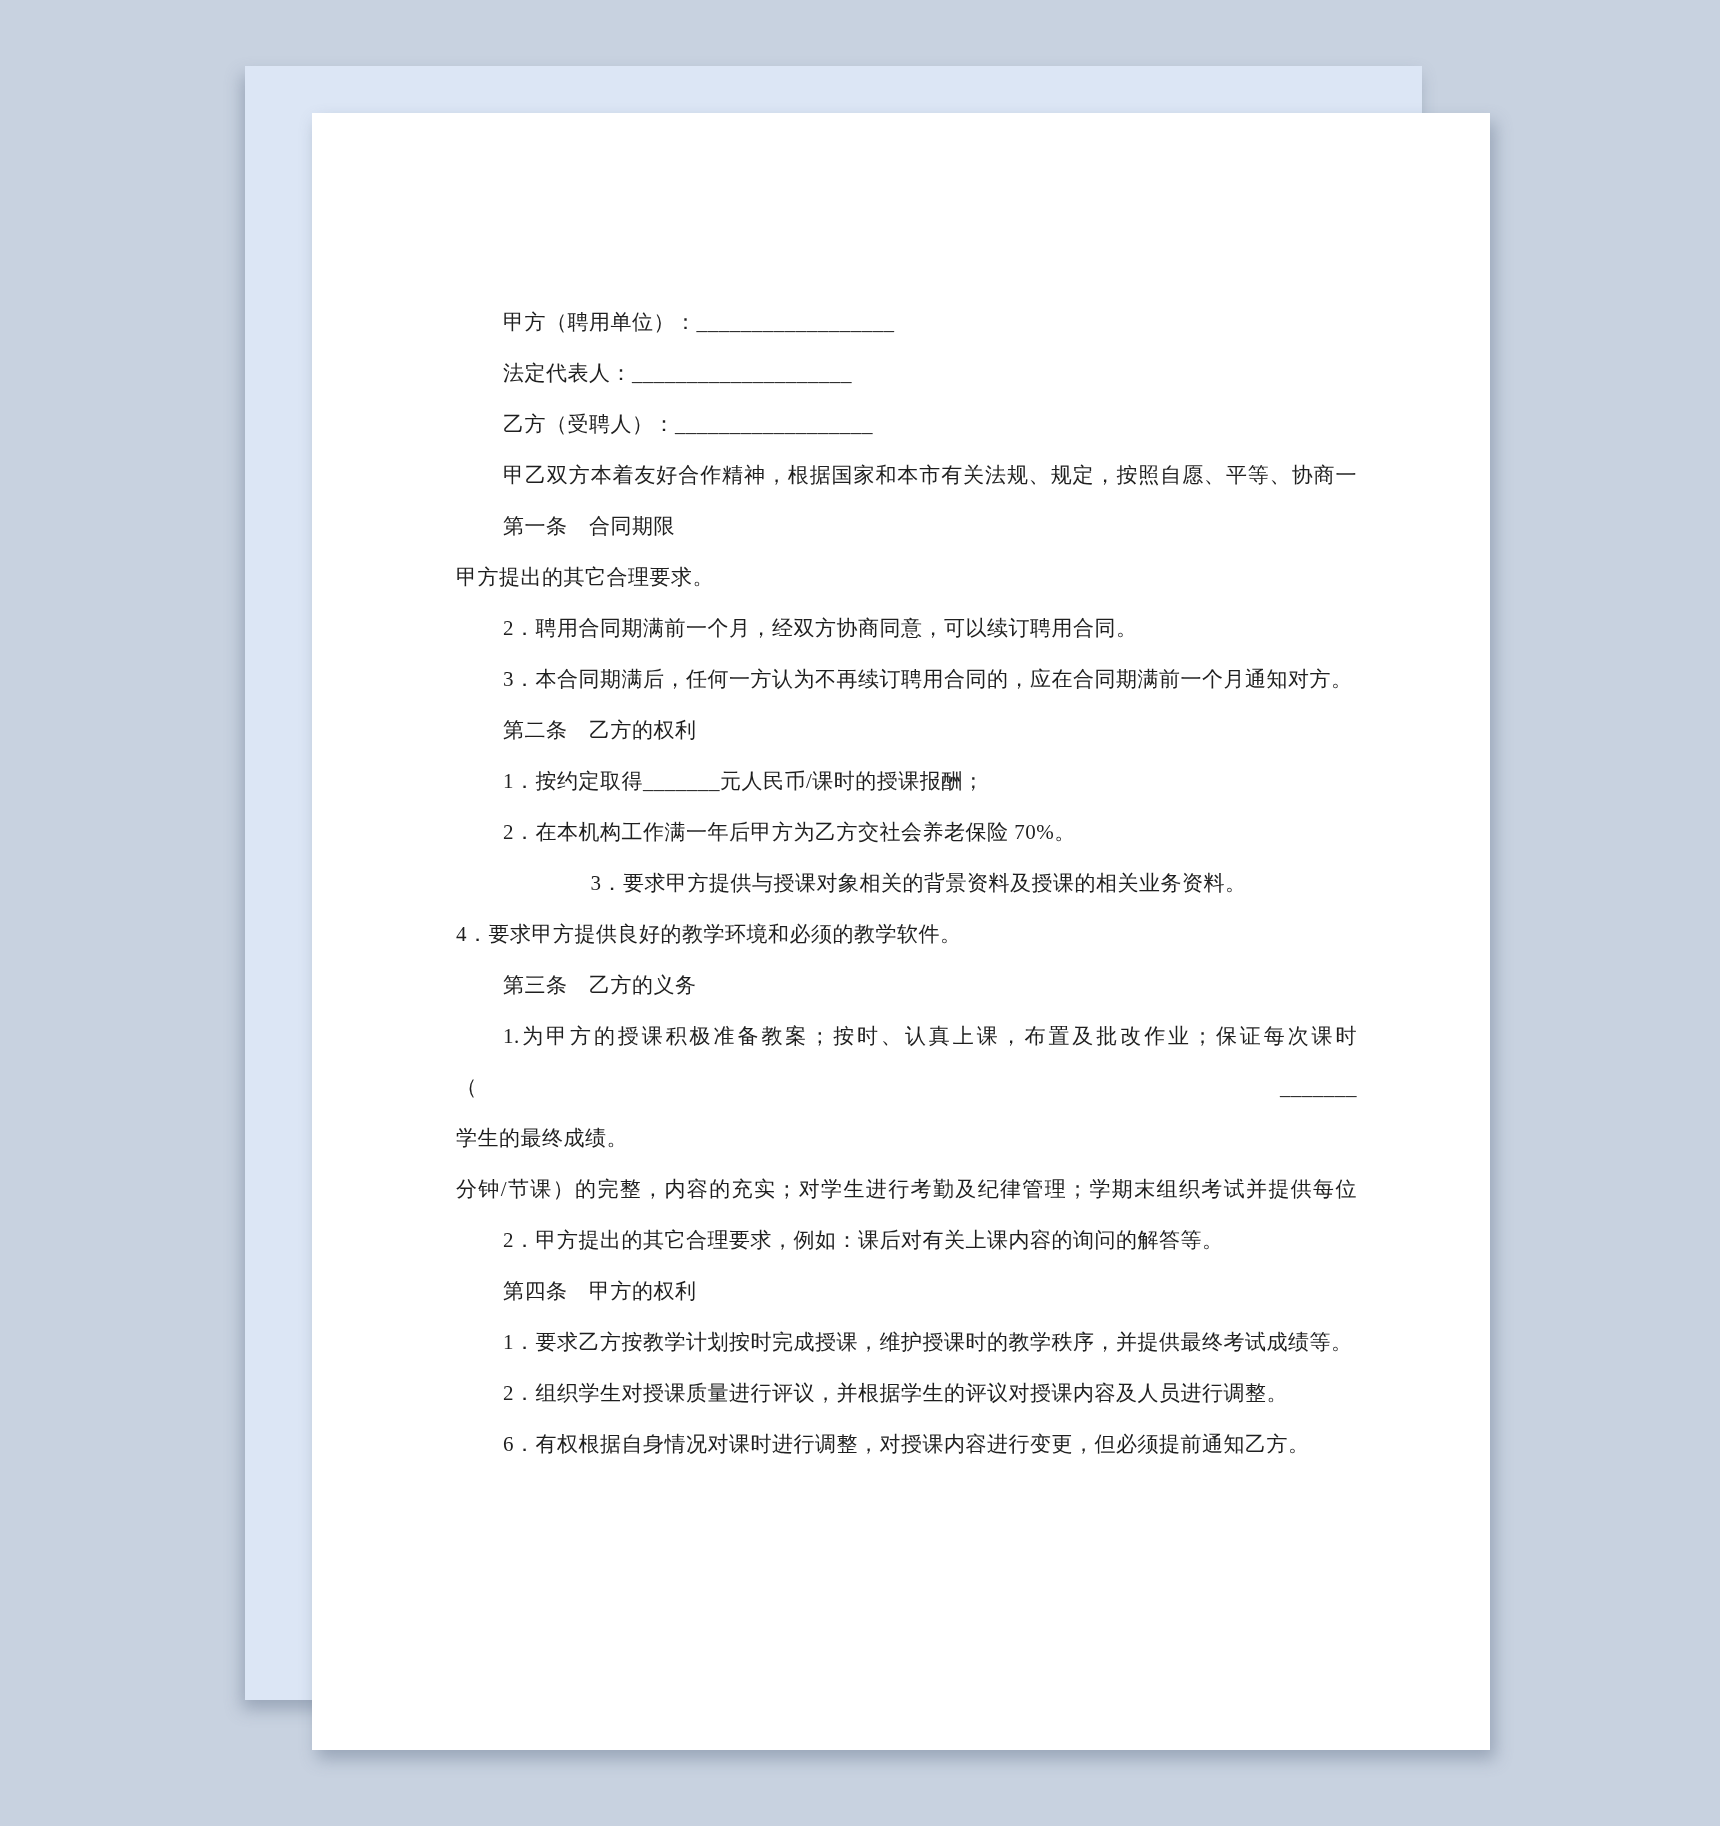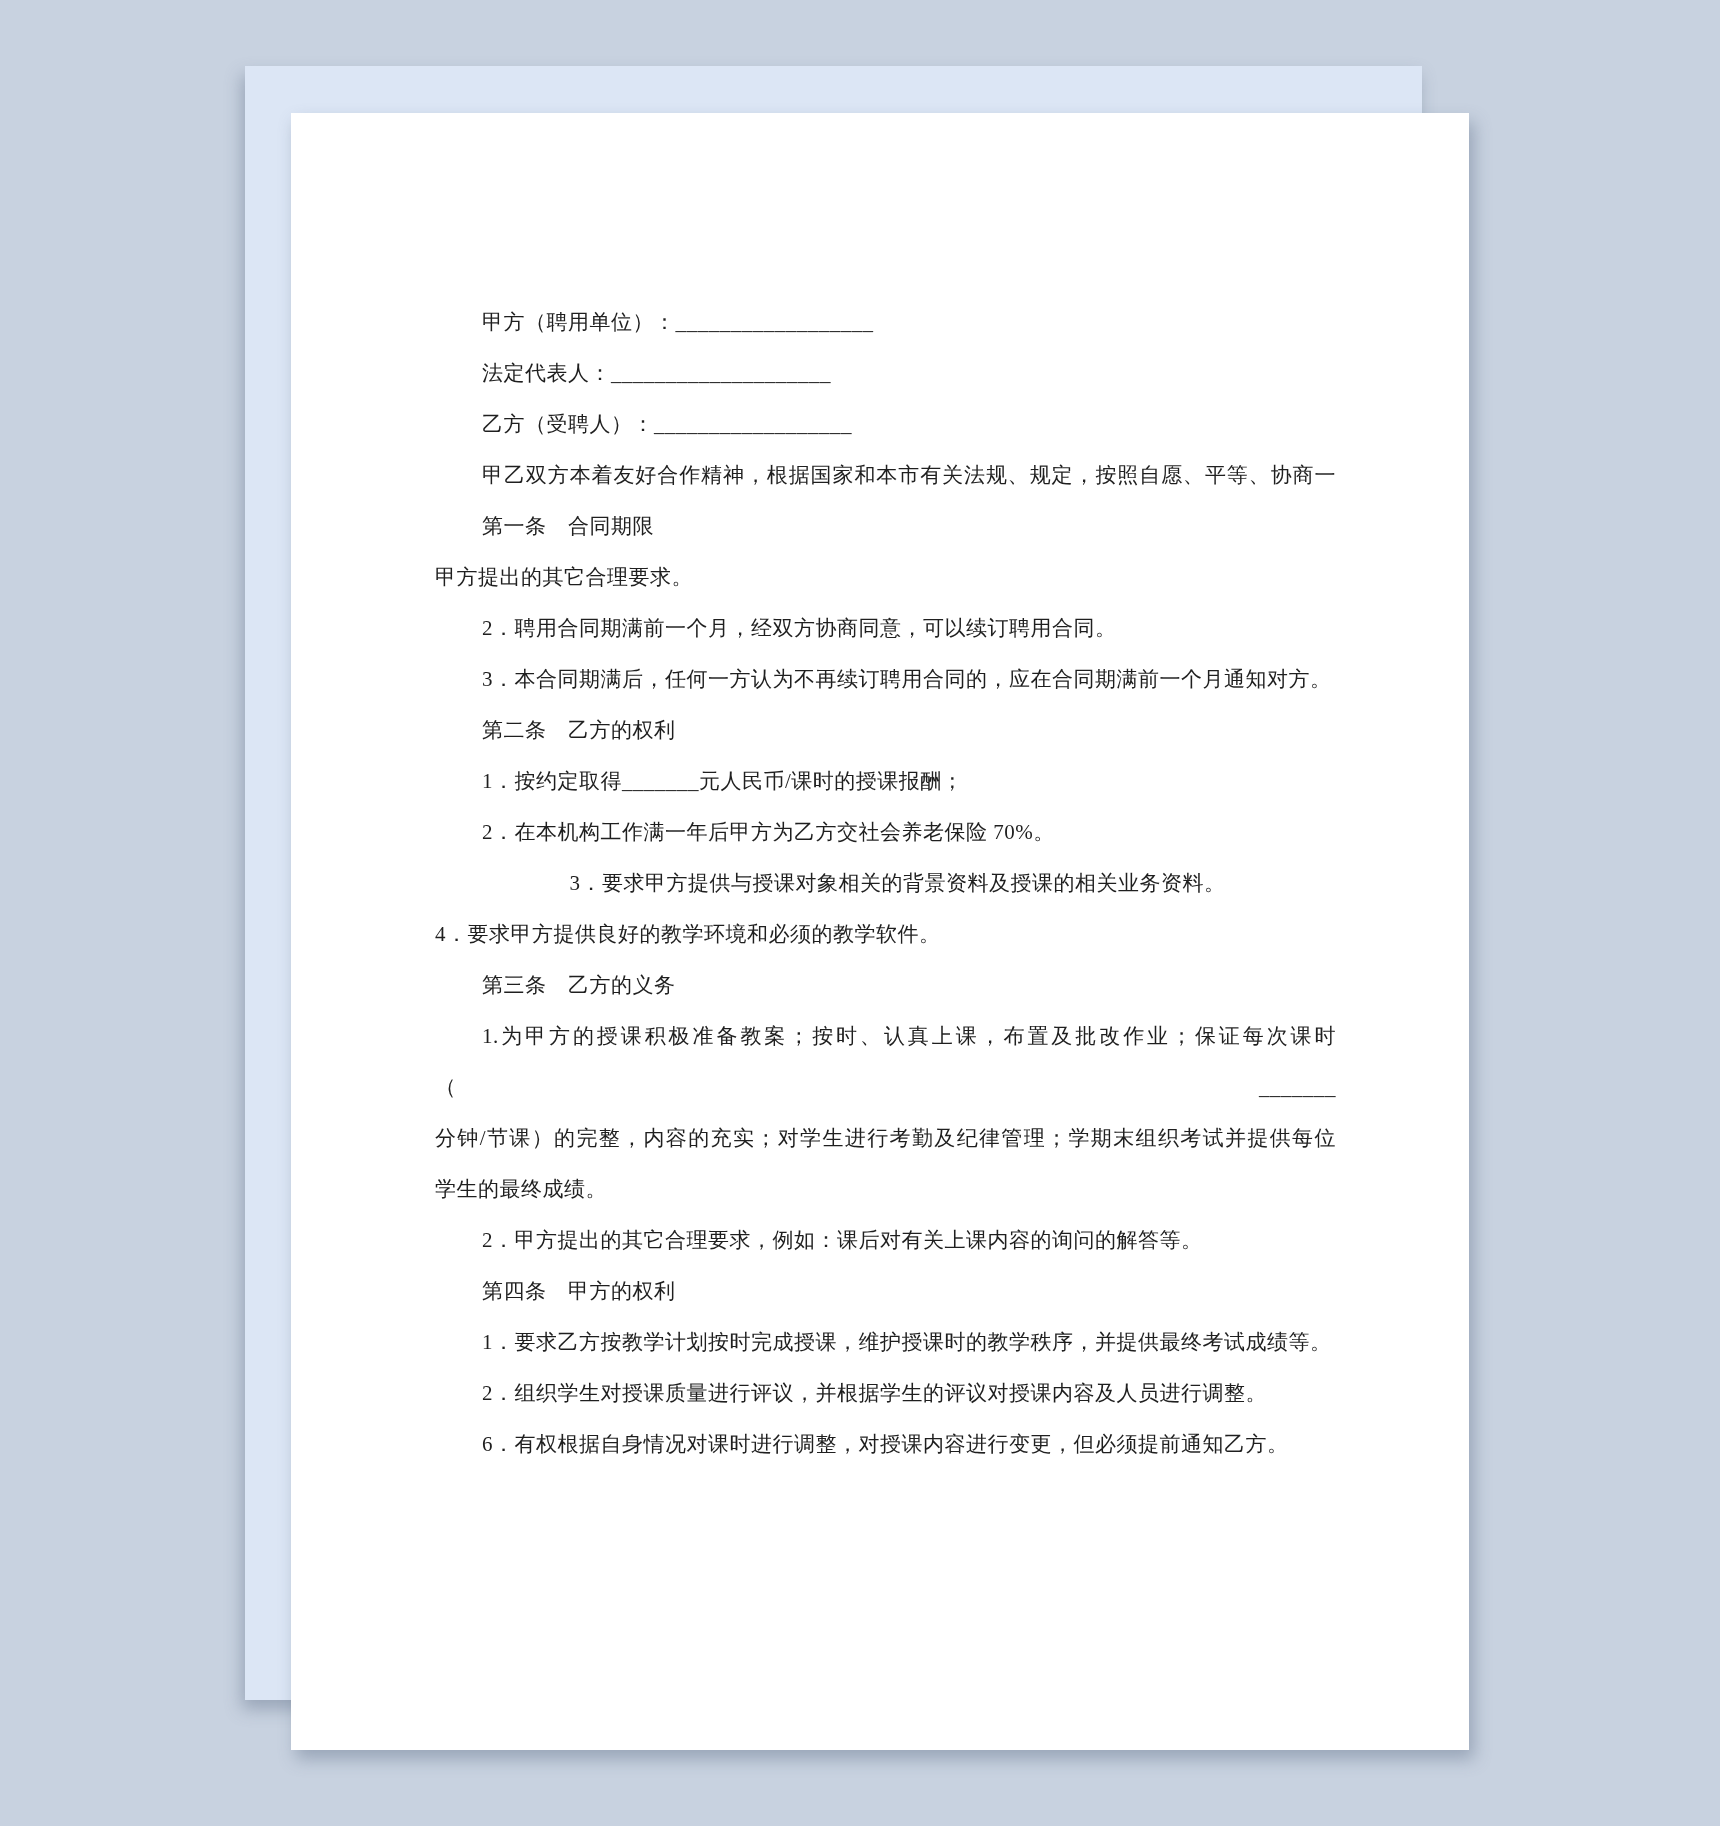--- a/index.html
+++ b/index.html
@@ -26,21 +26,21 @@
   }
   .page-back {
     left: 245px;
     top: 66px;
     width: 1177px;
     height: 1634px;
     background: #dce6f5;
     box-shadow: -3px 9px 16px rgba(96,110,135,0.45);
   }
   .page-front {
-    left: 291px;
+    left: 312px;
     top: 113px;
     width: 1178px;
     height: 1637px;
     background: #ffffff;
     box-shadow: 5px 9px 16px rgba(96,110,135,0.45);
   }
   .content {
     position: absolute;
     left: 144px;
     top: 184px;
@@ -77,22 +77,22 @@
         <p class="flush">甲方提出的其它合理要求。</p>
         <p class="indent">2．聘用合同期满前一个月，经双方协商同意，可以续订聘用合同。</p>
         <p class="indent">3．本合同期满后，任何一方认为不再续订聘用合同的，应在合同期满前一个月通知对方。</p>
         <p class="indent">第二条　乙方的权利</p>
         <p class="indent">1．按约定取得_______元人民币/课时的授课报酬；</p>
         <p class="indent">2．在本机构工作满一年后甲方为乙方交社会养老保险 70%。</p>
         <p class="small-indent">3．要求甲方提供与授课对象相关的背景资料及授课的相关业务资料。</p>
         <p class="flush">4．要求甲方提供良好的教学环境和必须的教学软件。</p>
         <p class="indent">第三条　乙方的义务</p>
         <p class="indent fill">1.为甲方的授课积极准备教案；按时、认真上课，布置及批改作业；保证每次课时（_______</p>
+        <p class="flush">学生的最终成绩。</p>
         <p class="flush fill">分钟/节课）的完整，内容的充实；对学生进行考勤及纪律管理；学期末组织考试并提供每位</p>
-        <p class="flush">学生的最终成绩。</p>
         <p class="indent">2．甲方提出的其它合理要求，例如：课后对有关上课内容的询问的解答等。</p>
         <p class="indent">第四条　甲方的权利</p>
         <p class="indent">1．要求乙方按教学计划按时完成授课，维护授课时的教学秩序，并提供最终考试成绩等。</p>
         <p class="indent">2．组织学生对授课质量进行评议，并根据学生的评议对授课内容及人员进行调整。</p>
         <p class="indent">6．有权根据自身情况对课时进行调整，对授课内容进行变更，但必须提前通知乙方。</p>
       </div>
   </div>
 </div>
 
 </body></html>

